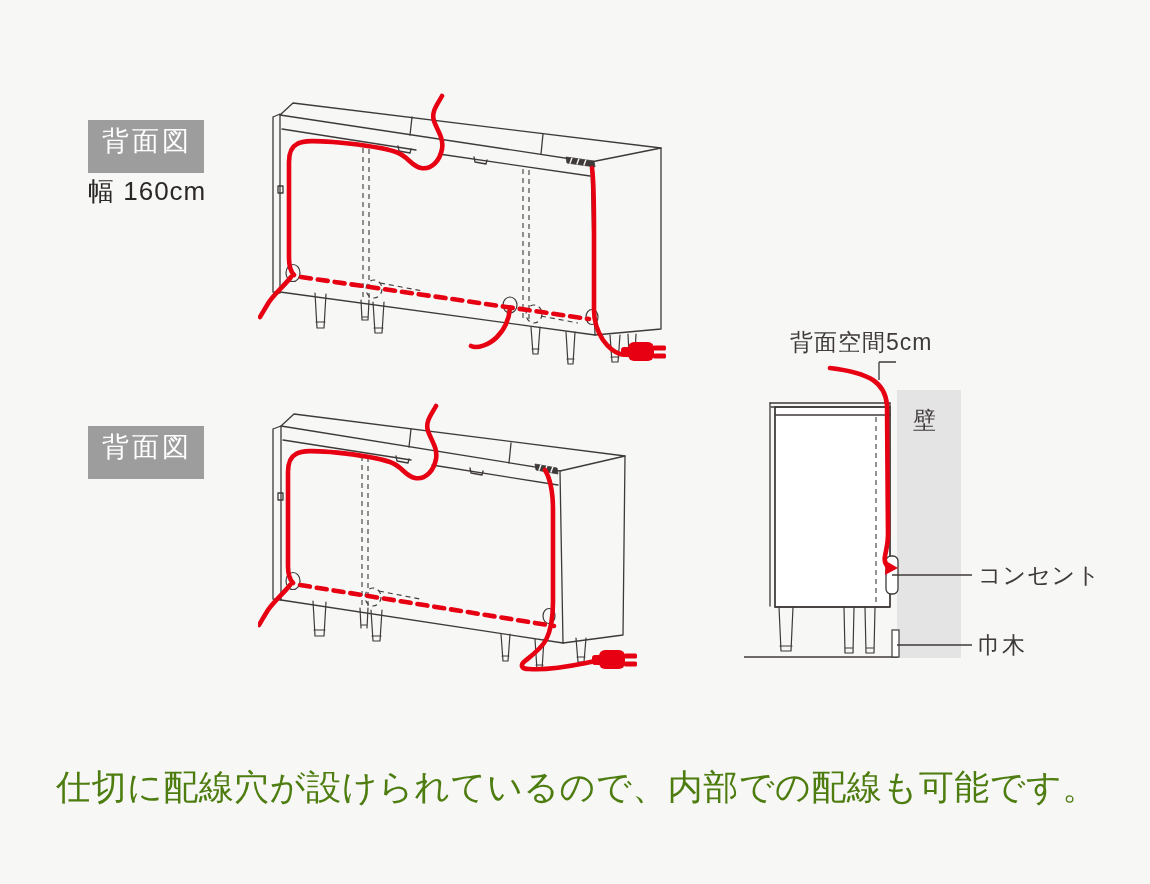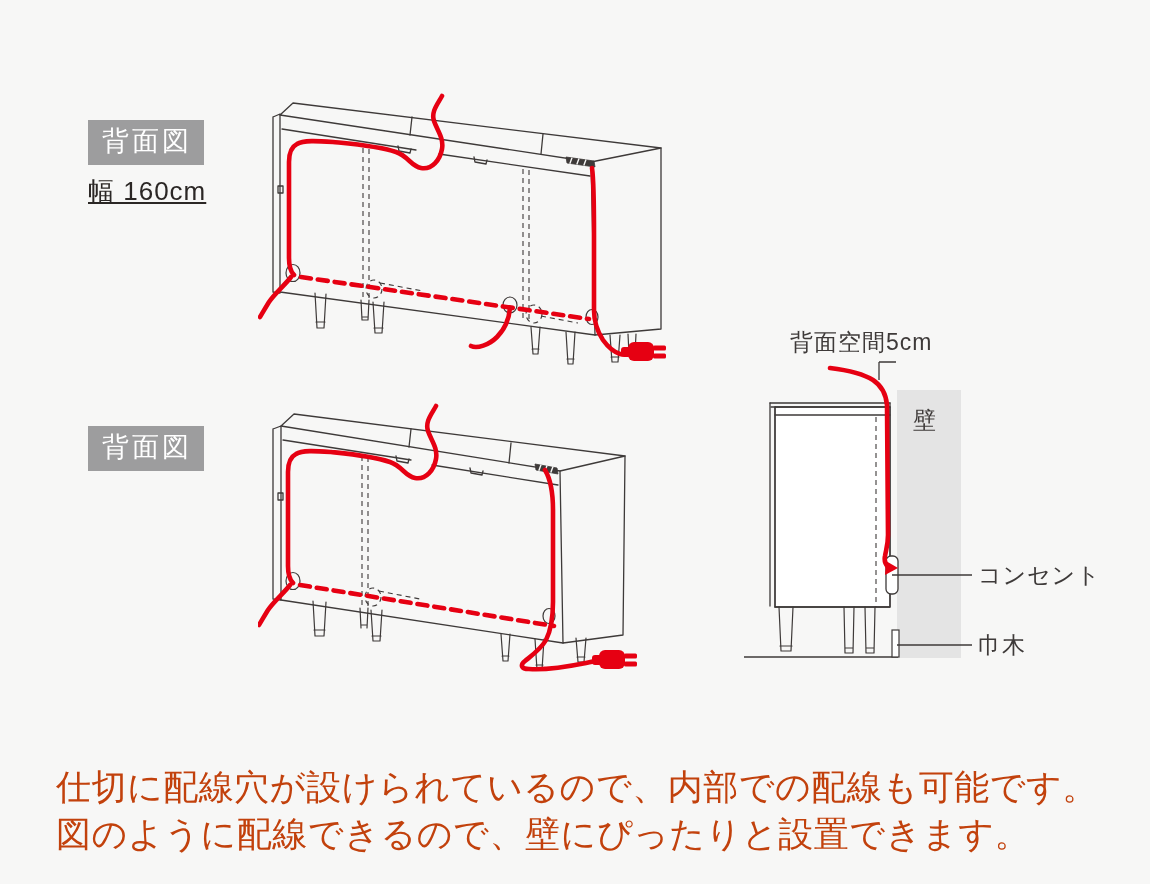--- a/index.html
+++ b/index.html
@@ -8,37 +8,36 @@
     overflow:hidden;
     font-family:"Liberation Sans", sans-serif;
     color:#1c1c1c;
   }
   .chip {
     position:absolute;
     background:#9d9d9e;
     color:#ffffff;
     font-size:27px;
     letter-spacing:3px;
-    padding:7px 12px 8px 14px;
+    padding:7px 12px 16px 14px;
     line-height:1.1;
     white-space:nowrap;
   }
   .width-label {
     position:absolute;
     color:#2b2725;
     font-size:26px;
     letter-spacing:1px;
     white-space:nowrap;
-    text-decoration:underline;
   }
   .fig { position:absolute; }
   .caption {
     position:absolute;
     left:56px; top:763px;
-    color:#c2410c;
+    color:#4d7c0f;
     font-size:35px;
     line-height:47px;
     letter-spacing:0.5px;
     white-space:nowrap;
   }
   svg text {
     font-family:"Liberation Sans", sans-serif;
     fill:#3e3a39;
   }
 </style>
@@ -183,16 +182,15 @@
     <text x="238" y="343" font-size="23" letter-spacing="1">巾木</text>
 
     <g>
       <path d="M90,58 C106,60 122,63 133,70 C142,76 146,84 147,95 L148,225 C148,235 146,240 145,246 C144,251 145,254 148,257" stroke="#e60012" stroke-width="4.6" fill="none" stroke-linecap="round"></path>
       <path d="M146,251 L158,258 L145,265 Z" fill="#e60012"></path>
     </g>
   </svg>
 
   <div class="caption">
     <div>仕切に配線穴が設けられているので、内部での配線も可能です。</div>
-    <div>図のように配線できるので、壁にぴったりと設置できます。</div>
   </div>
 
 </div>
 
 </body></html>

